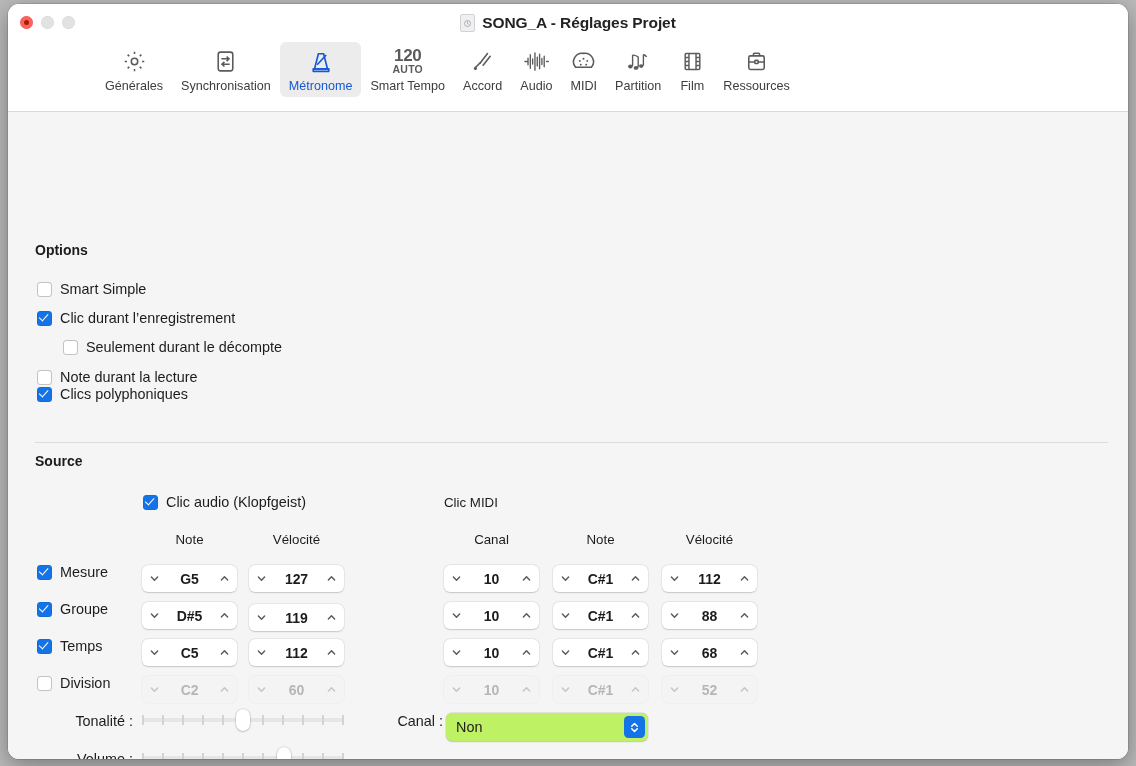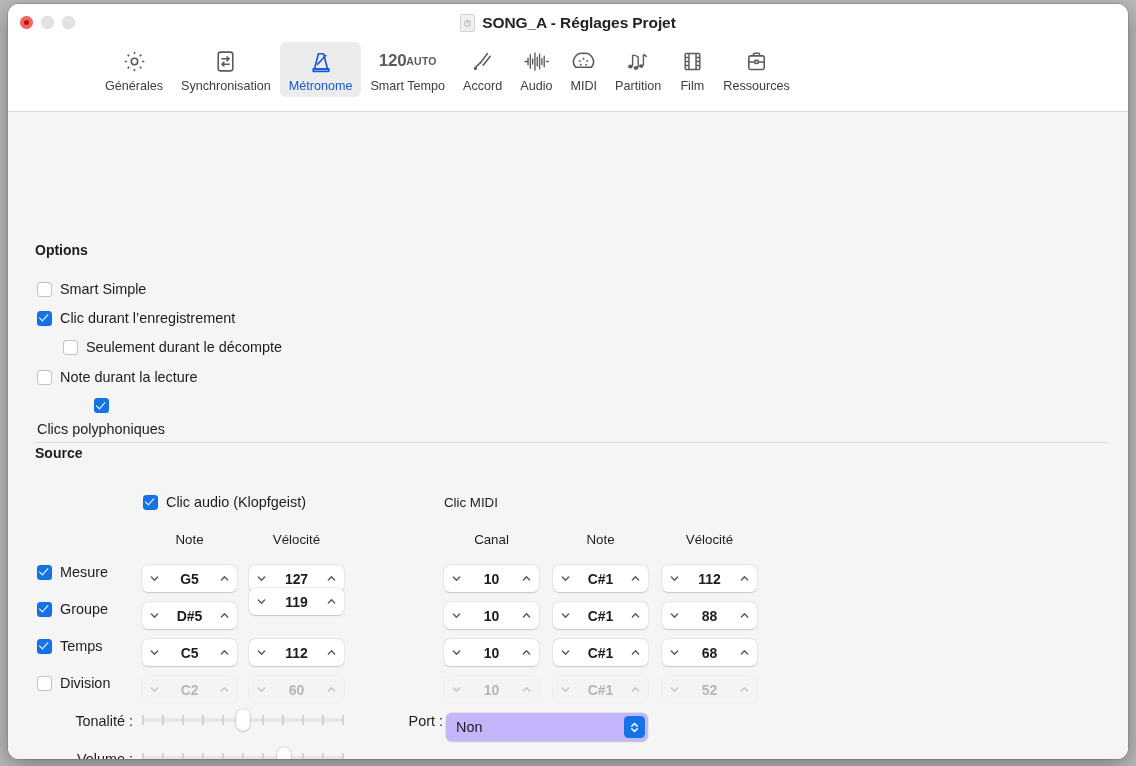--- a/index.html
+++ b/index.html
@@ -69,21 +69,21 @@
     gap: 3px;
     cursor: default;
   }
   .tb-item.selected { background: #ececec; }
   .tb-glyph { height: 31px; display: flex; align-items: center; justify-content: center; color: #5b5b5b; }
   .tb-item.selected .tb-glyph { color: #1558d6; }
   .tb-label { font-size: 12.6px; color: #3d3d3d; white-space: nowrap; line-height: 1; }
   .tb-item.selected .tb-label { color: #1558d6; }
   .tempo-num { font-size: 17px; font-weight: bold; color: #5b5b5b; line-height: 0.95; letter-spacing: -0.3px;}
   .tempo-auto { font-size: 10.5px; font-weight: bold; color: #5b5b5b; line-height: 1.1; letter-spacing: 0.2px;}
-  .tempo-box { display:flex; flex-direction: row; align-items:center; justify-content:center; height:31px;}
+  .tempo-box { display:flex; flex-direction: column; align-items:center; justify-content:center; height:31px;}
 
   
   #content { flex: 1 1 auto; position: relative; background: #f5f5f5; }
 
   .section-title {
     position: absolute;
     font-size: 14px; font-weight: bold; color: #1c1c1c;
   }
   hr.divider {
     position: absolute;
@@ -146,21 +146,21 @@
   }
   .slider .thumb {
     position: absolute; top: 0px; width: 14px; height: 22px;
     background: #ffffff; border-radius: 7px;
     box-shadow: 0 0.5px 2px rgba(0,0,0,0.30), 0 0 0 0.5px rgba(0,0,0,0.09);
   }
 
   
   .popup {
     position: absolute; height: 28px;
-    background: #c4b5fd; border-radius: 6px;
+    background: #bef264; border-radius: 6px;
     box-shadow: 0 0.5px 1.6px rgba(0,0,0,0.18), 0 0 0 0.5px rgba(0,0,0,0.08);
     display: flex; align-items: center;
     padding-left: 10px;
     text-align: right;
   }
   .popup .pv { font-size: 14.4px; color: #1c1c1c; }
   .popup .arrows {
     position: absolute; right: 3px; top: 3px;
     width: 21px; height: 22px; border-radius: 4.5px;
     background: #1473e6;
@@ -316,28 +316,28 @@
       <div class="cb-label">Clic durant l’enregistrement</div>
     </div>
     <div class="cb-row" style="left:55px; top:227px;">
       <div class="cbox off"></div>
       <div class="cb-label">Seulement durant le décompte</div>
     </div>
     <div class="cb-row" style="left:29px; top:257px;">
       <div class="cbox off"></div>
       <div class="cb-label">Note durant la lecture</div>
     </div>
-    <div class="cb-row" style="left:29px; top:286px;flex-direction:column;">
+    <div class="cb-row" style="left:29px; top:274px;">
       <div class="cbox on"></div>
       <div class="cb-label">Clics polyphoniques</div>
     </div>
 
     <hr class="divider">
 
-    <div class="section-title" style="left:27px; top:333px;">Source</div>
+    <div class="section-title" style="left:27px; top:341px;">Source</div>
 
     <div class="cb-row" style="left:135px; top:382px;">
       <div class="cbox on"></div>
       <div class="cb-label">Clic audio (Klopfgeist)</div>
     </div>
     <div class="col-head" style="left:436px; top:383px; text-align:left;">Clic MIDI</div>
 
     <div class="col-head" style="left:134px; top:420px; width:95px;">Note</div>
     <div class="col-head" style="left:241px; top:420px; width:95px;">Vélocité</div>
     <div class="col-head" style="left:436px; top:420px; width:95px;">Canal</div>
@@ -424,21 +424,21 @@
             <path d="M2.6 4.4 6 7.8 9.4 4.4"></path>
           </svg>
         </span>
       <span class="val">D#5</span>
       <span class="chev">
           <svg width="11" height="11" viewBox="0 0 12 12" fill="none" stroke="currentColor" stroke-width="1.6" stroke-linecap="round" stroke-linejoin="round">
             <path d="M2.6 7.6 6 4.2 9.4 7.6"></path>
           </svg>
         </span>
     </div>
-    <div class="stepper" style="left:241px; top:476px; width:95px;align-items:center;">
+    <div class="stepper" style="left:241px; top:492px; width:95px;align-items:center;">
       <span class="chev">
           <svg width="11" height="11" viewBox="0 0 12 12" fill="none" stroke="currentColor" stroke-width="1.6" stroke-linecap="round" stroke-linejoin="round">
             <path d="M2.6 4.4 6 7.8 9.4 4.4"></path>
           </svg>
         </span>
       <span class="val">119</span>
       <span class="chev">
           <svg width="11" height="11" viewBox="0 0 12 12" fill="none" stroke="currentColor" stroke-width="1.6" stroke-linecap="round" stroke-linejoin="round">
             <path d="M2.6 7.6 6 4.2 9.4 7.6"></path>
           </svg>
@@ -651,21 +651,21 @@
       <div class="tick" style="left:80px"></div>
         <div class="tick" style="left:100px"></div>
       <div class="tick" style="left:120px"></div>
         <div class="tick" style="left:140px"></div>
       <div class="tick" style="left:160px"></div>
         <div class="tick" style="left:180px"></div>
       <div class="tick" style="left:200px"></div>
       <div class="thumb" style="left:135px;"></div>
     </div>
 
-    <div class="slider-label" style="left:330px; top:601px; width:105px;">Port :</div>
+    <div class="slider-label" style="left:330px; top:601px; width:105px;">Canal :</div>
     <div class="popup" style="left:438px; top:601px; width:202px;">
       <span class="pv">Non</span>
       <span class="arrows">
         <svg width="11" height="13" viewBox="0 0 12 14" fill="none" stroke="#ffffff" stroke-width="1.7" stroke-linecap="round" stroke-linejoin="round">
           <path d="M3 5.6 6 2.6 9 5.6"></path>
             <path d="M3 8.4 6 11.4 9 8.4"></path>
         </svg>
       </span>
     </div>
 

